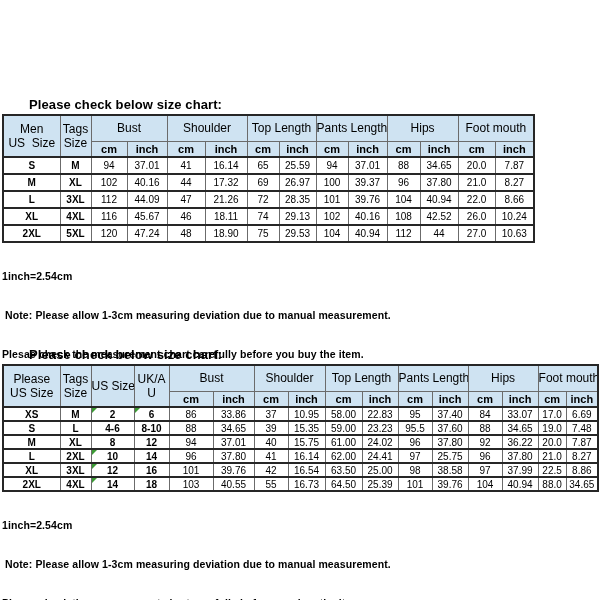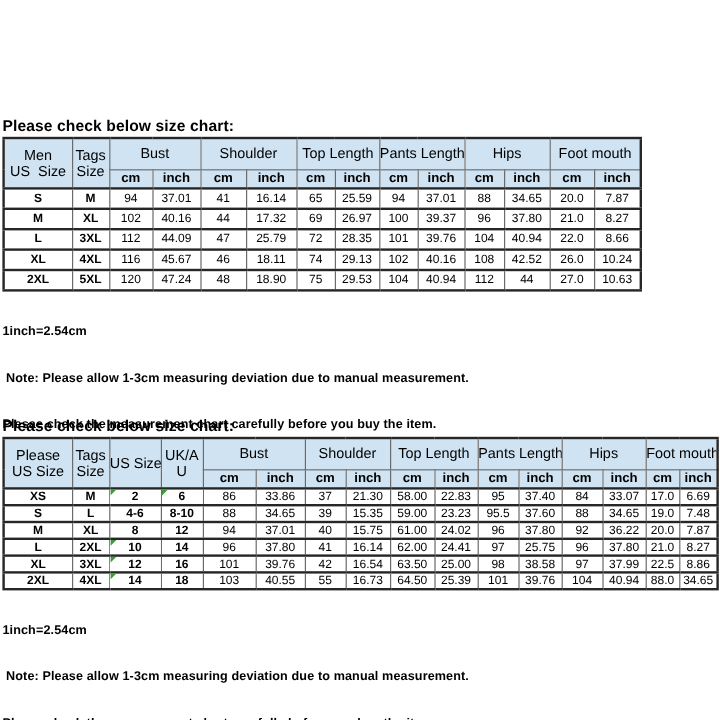--- a/index.html
+++ b/index.html
@@ -12,20 +12,21 @@
     overflow: hidden;
   }
   .sect { position: absolute; left: 2px; width: 598px; }
   #men-sect { top: 97px; }
   #women-sect { top: 347px; }
   .title {
     font-size: 13px;
     font-weight: bold;
     letter-spacing: 0.1px;
     margin-bottom: 2px;
+    margin-left: 27px;
   }
   table.chart {
     border-collapse: collapse;
     table-layout: fixed;
     border: 2px solid var(--border_dark, #262626);
   }
   table.men { width: 531px; }
   table.women { width: 596px; }
   th, td {
     border-left: 1px solid var(--border_light, #6b6b6b);
@@ -157,21 +158,21 @@
           <td>37.80</td>
           <td>21.0</td>
           <td>8.27</td>
         </tr>
         <tr>
           <td class="lbl">L</td>
           <td class="lbl">3XL</td>
           <td>112</td>
           <td>44.09</td>
           <td>47</td>
-          <td>25.79</td>
+          <td>21.26</td>
           <td>72</td>
           <td>28.35</td>
           <td>101</td>
           <td>39.76</td>
           <td>104</td>
           <td>40.94</td>
           <td>22.0</td>
           <td>8.66</td>
         </tr>
         <tr>
@@ -277,21 +278,21 @@
     </thead>
     <tbody>
         <tr>
           <td class="lbl">XS</td>
           <td class="lbl">M</td>
           <td class="lbl flag">2</td>
           <td class="lbl flag">6</td>
           <td>86</td>
           <td>33.86</td>
           <td>37</td>
-          <td>21.30</td>
+          <td>10.95</td>
           <td>58.00</td>
           <td>22.83</td>
           <td>95</td>
           <td>37.40</td>
           <td>84</td>
           <td>33.07</td>
           <td>17.0</td>
           <td>6.69</td>
         </tr>
         <tr>

